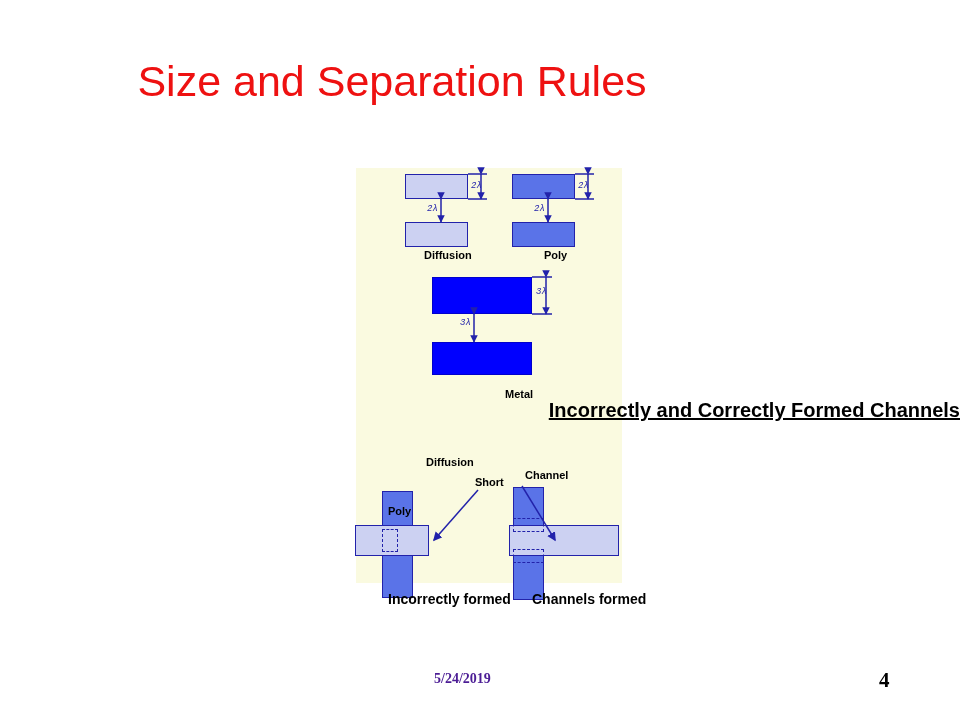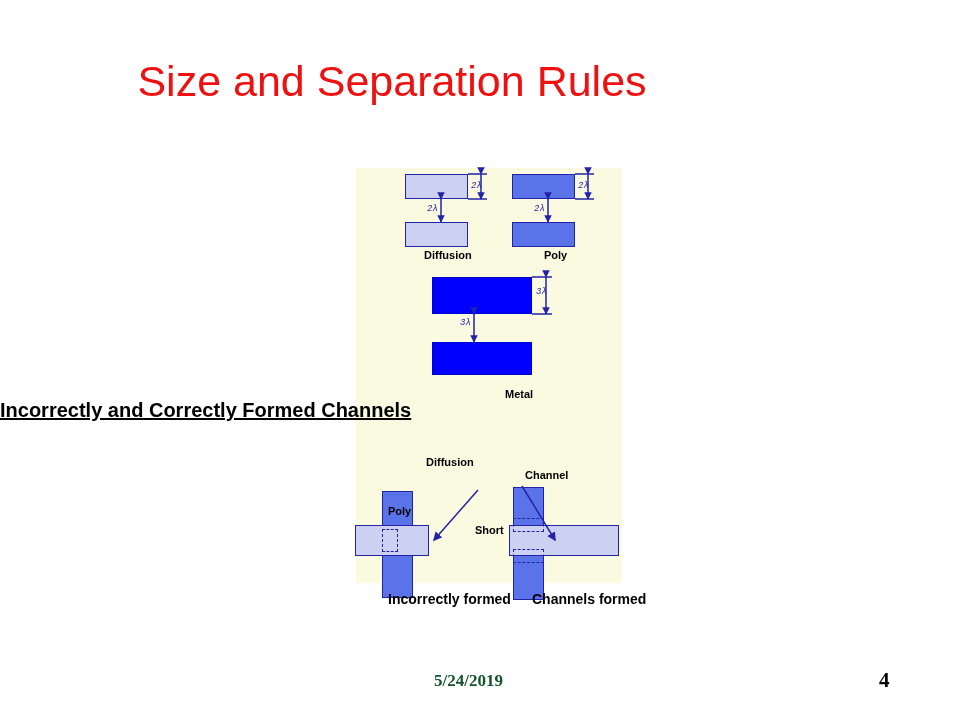--- a/index.html
+++ b/index.html
@@ -42,28 +42,28 @@
     font-family:"Liberation Sans",sans-serif;white-space:nowrap;padding-left:16px;
   }
   .lbl-11{font-size:11px;}
   .lbl-10{font-size:14px;}
   .dim-label{position:absolute;color:#2222aa;font-size:9px;font-family:Liberation Mono, monospace;font-style:italic;white-space:nowrap;}
 
   svg.overlay{position:absolute;left:0;top:0;width:266px;height:415px;overflow:visible;pointer-events:none;}
 
   
   #channels-heading{
-    position:absolute;left:0;top:399px;width:960px;text-align:left;
+    position:absolute;left:0;top:399px;width:960px;text-align:right;
     font-size:20px;font-weight:bold;color:#000;text-decoration:underline;
     font-family:"Liberation Sans",sans-serif;white-space:nowrap;
   }
 
   
   #footer-date{
-    position:absolute;left:434px;top:671px;font-size:17px;font-weight:bold;color:#14532d;
+    position:absolute;left:434px;top:671px;font-size:14px;font-weight:bold;color:#4c1d95;
     font-family:"Liberation Serif",serif;
   }
   #footer-pagenum{
     position:absolute;left:879px;top:668px;font-size:21px;font-weight:bold;color:#000;
     font-family:"Liberation Serif",serif;
   }
 </style>
 </head>
 <body>
 
@@ -90,21 +90,21 @@
     <div class="shape r-metal" style="left:76px;top:174px;width:100px;height:33px;"></div>
     <div class="dim-label" style="left:104px;top:150px;">3λ</div>
     <div class="dim-label" style="left:180px;top:119px;">3λ</div>
     <div class="fig-label lbl-11" style="left:113px;top:220px;margin-left:20px;">Metal</div>
 
     <div class="shape r-poly" style="left:26px;top:323px;width:31px;height:107px;"></div>
     <div class="shape r-diff" style="left:-1px;top:357px;width:74px;height:31px;"></div>
     <div class="shape dashed" style="left:26px;top:361px;width:16px;height:23px;"></div>
     <div class="fig-label lbl-11" style="left:54px;top:288px;">Diffusion</div>
     <div class="fig-label lbl-11" style="left:16px;top:337px;">Poly</div>
-    <div class="fig-label lbl-11" style="left:103px;top:308px;margin-top:48px;">Short</div>
+    <div class="fig-label lbl-11" style="left:103px;top:308px;">Short</div>
 
     <div class="shape r-poly" style="left:157px;top:319px;width:31px;height:113px;"></div>
     <div class="shape r-diff" style="left:153px;top:357px;width:110px;height:31px;"></div>
     <div class="shape dashed" style="left:157px;top:350px;width:31px;height:14px;"></div>
     <div class="shape dashed" style="left:157px;top:381px;width:31px;height:14px;"></div>
     <div class="fig-label lbl-11" style="left:153px;top:301px;">Channel</div>
 
     <svg class="overlay">
       <defs>
         <marker id="ah" markerWidth="7" markerHeight="7" refX="5" refY="3" orient="auto">

